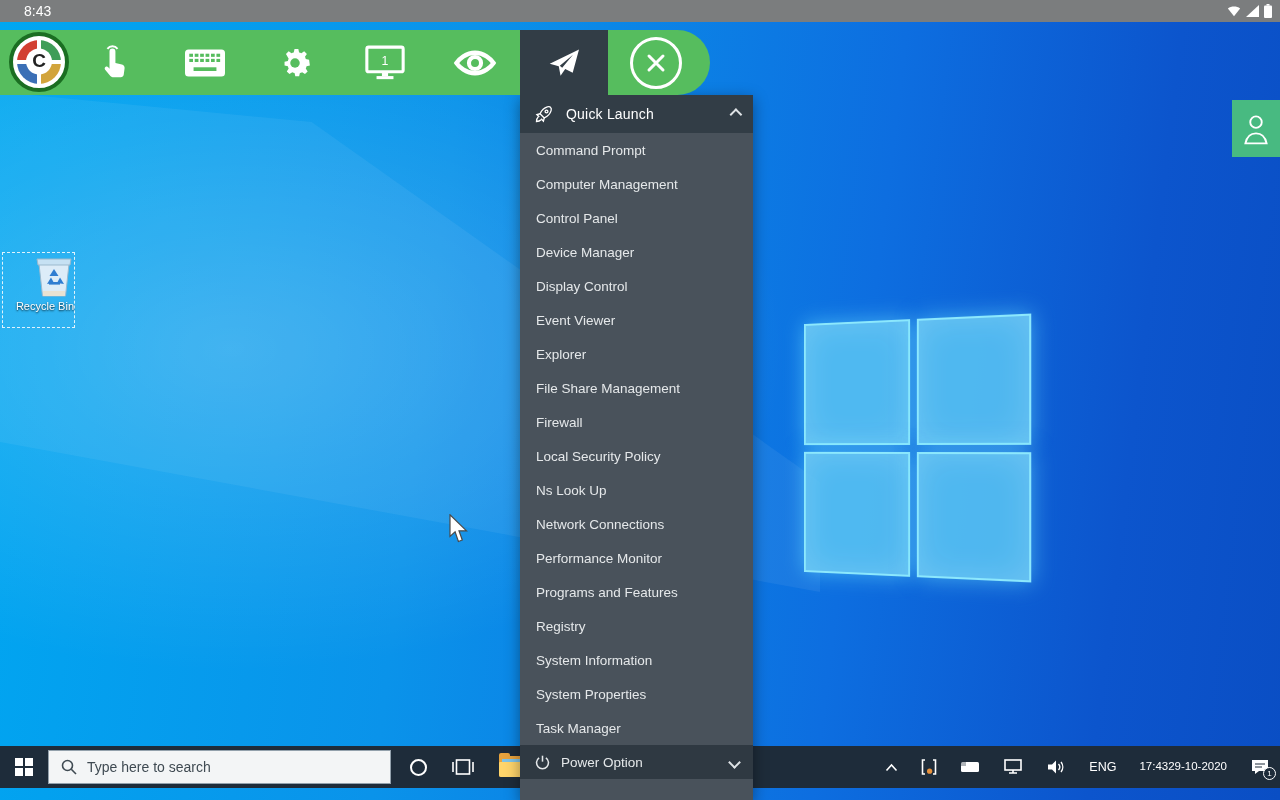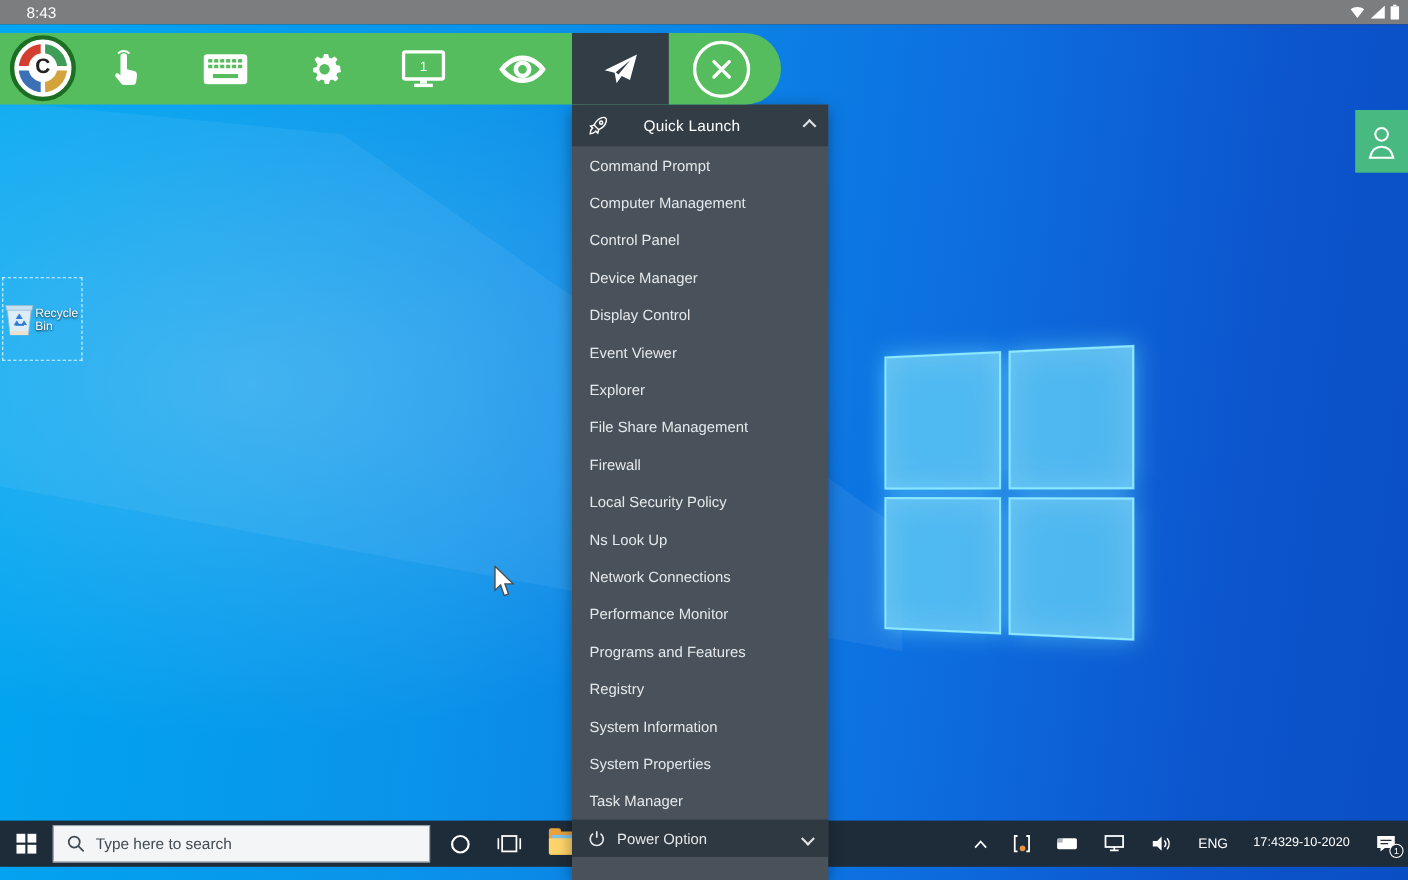--- a/index.html
+++ b/index.html
@@ -23,21 +23,21 @@
   .beam1 { left:0; top:70px; width:820px; height:500px;
     clip-path:polygon(0 0, 38% 6%, 100% 78%, 100% 100%, 0 70%); }
   .winlogo { position:absolute; left:795px; top:297px; width:236px; height:258px;
     transform:perspective(800px) rotateY(-16deg);
     display:grid; grid-template-columns:1fr 1fr; grid-template-rows:1fr 1fr; gap:7px; }
   .pane { background:rgba(88,195,243,.88); border:2px solid rgba(150,240,255,.85);
     box-shadow:0 0 20px rgba(110,225,255,.55), inset 0 0 34px rgba(255,255,255,.18); }
 
   
   .recycle { position:absolute; left:2px; top:252px; width:73px; height:76px; z-index:1;
-    border:1px dashed rgba(255,255,255,.85); display:flex; align-items:center; }
+    border:1px dashed rgba(255,255,255,.85); display:flex; flex-direction:column; align-items:flex-end; }
   .recycle-label { font-size:11px; color:#fff; text-shadow:0 1px 2px rgba(0,0,0,.85); margin-top:1px; }
 
   
   .toolbar { position:absolute; left:0; top:30px; width:710px; height:65px; z-index:6; }
   .tb-green { position:absolute; inset:0; background:#56bd5e; border-radius:0 33px 33px 0; }
   .tb-dark { position:absolute; left:520px; top:0; width:88px; height:65px; background:#323d46; }
   .tb-btn { position:absolute; top:0; height:65px; width:60px; display:flex; align-items:center; justify-content:center; }
   .logo-circle { position:absolute; left:9px; top:2px; width:60px; height:60px; border-radius:50%;
     background:#fff; border:4px solid #1b6e22; display:flex; align-items:center; justify-content:center; }
   .logo-quads { position:relative; width:44px; height:44px; border-radius:50%; overflow:hidden; }
@@ -48,21 +48,21 @@
   .q4 { right:0; bottom:0; background:#d2a43b; border-radius:0 0 6px 0; }
   .logo-c { position:absolute; left:50%; top:50%; transform:translate(-50%,-52%); width:26px; height:26px;
     background:#fff; border-radius:50%; color:#222; font-size:19px; font-weight:bold;
     display:flex; align-items:center; justify-content:center; }
   .xcircle { width:52px; height:52px; border:3px solid #fff; border-radius:50%;
     display:flex; align-items:center; justify-content:center; }
 
   
   .menu { position:absolute; left:520px; top:95px; width:233px; height:705px; z-index:5;
     background:#49525b; overflow:hidden; box-shadow:0 4px 14px rgba(0,0,0,.4); }
-  .menu-header { height:38px; background:#323d46; display:flex; align-items:center; padding:0 14px;gap:19px; }
+  .menu-header { height:38px; background:#323d46; display:flex; align-items:center; padding:0 14px; }
   .menu-title { flex:1; color:#fff; font-size:14px; margin-left:12px; letter-spacing:.2px; }
   .chev { width:9px; height:9px; border-left:2px solid #dfe3e6; border-bottom:2px solid #dfe3e6; display:inline-block; }
   .chev-up { transform:rotate(135deg) translate(-1px,-1px); }
   .chev-down { transform:rotate(-45deg); }
   .ql-item { height:34px; display:flex; align-items:center; padding-left:16px; color:#e5e8ea;
     font-size:13.5px; cursor:default; }
   .menu-footer { height:34px; background:#2f3942; display:flex; align-items:center; padding:0 14px; color:#e5e8ea; font-size:13.5px; }
   .menu-footer .label { flex:1; margin-left:10px; }
 
   

